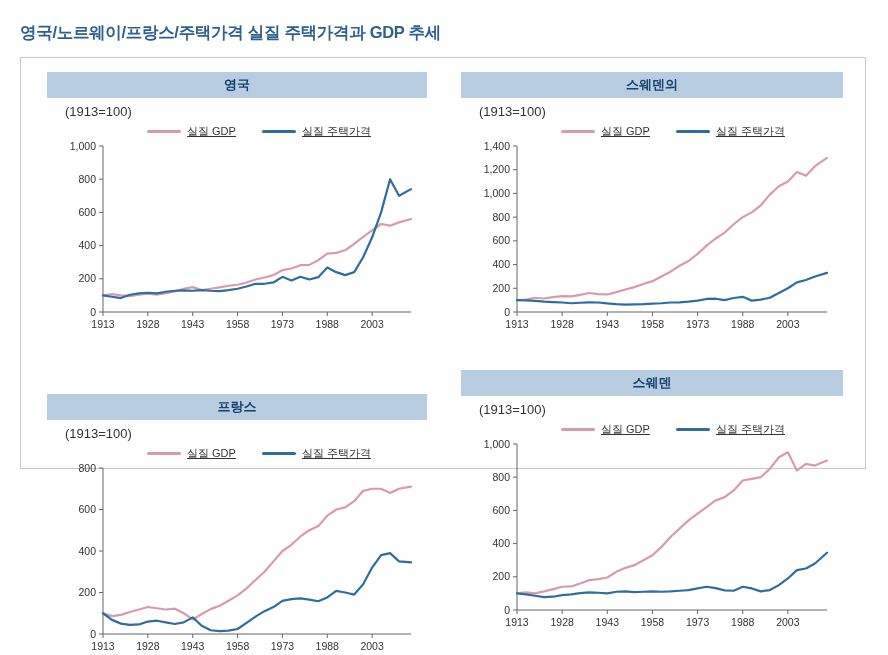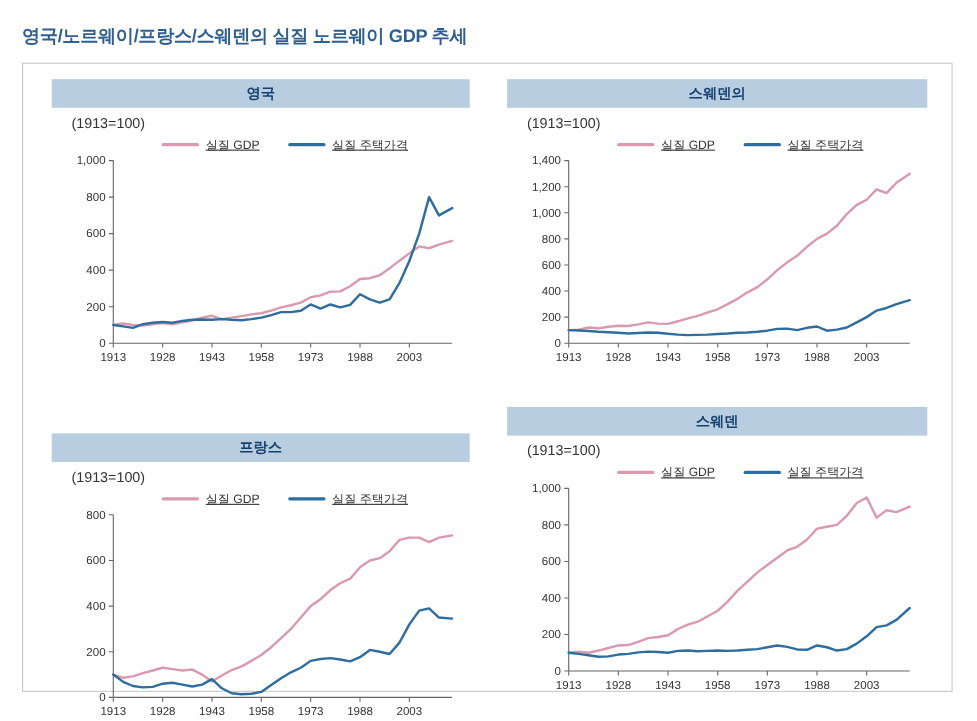--- a/index.html
+++ b/index.html
@@ -11,21 +11,21 @@
     overflow:hidden;
   }
   .page{position:relative;width:888px;height:655px;}
   .title{
     position:absolute;left:20px;top:22px;
     font-size:16.5px;font-weight:bold;color:#2f5f8f;
     letter-spacing:-0.3px;
   }
   .frame{
     position:absolute;left:20px;top:57px;
-    width:846px;height:572px;
+    width:846px;height:412px;
     border:1px solid #c9c9c9;
     background:#fff;
     box-sizing:border-box;
   }
   .source{
     position:absolute;left:20px;top:637px;
     font-size:11.5px;color:#333;
   }
   .panel{position:absolute;}
   .panel-head{
@@ -51,21 +51,21 @@
   .chart-area{position:absolute;}
   .chart-area svg{display:block;}
   .ytick{font-size:10.5px;fill:#333;text-anchor:end;font-family:"Liberation Sans",sans-serif;}
   .xtick{font-size:10.5px;fill:#333;text-anchor:middle;font-family:"Liberation Sans",sans-serif;}
 </style>
 </head>
 <body>
 
 <div class="page">
 
-  <div class="title">영국/노르웨이/프랑스/스웨덴의 실질 노르웨이 GDP 추세</div>
+  <div class="title">영국/노르웨이/프랑스/주택가격 실질 주택가격과 GDP 추세</div>
 
   <div class="frame">
 
     <div class="panel" style="left:26px;top:14px;width:380px;height:266px;">
       <div class="panel-head">영국</div>
       <div class="unit" style="left:18px;top:32px;">(1913=100)</div>
       <div class="legend" style="left:100px;top:52px;">
         <span class="leg-item">
           <span class="leg-line" style="background:#d99aae;"></span>
           <span>실질 GDP</span>

